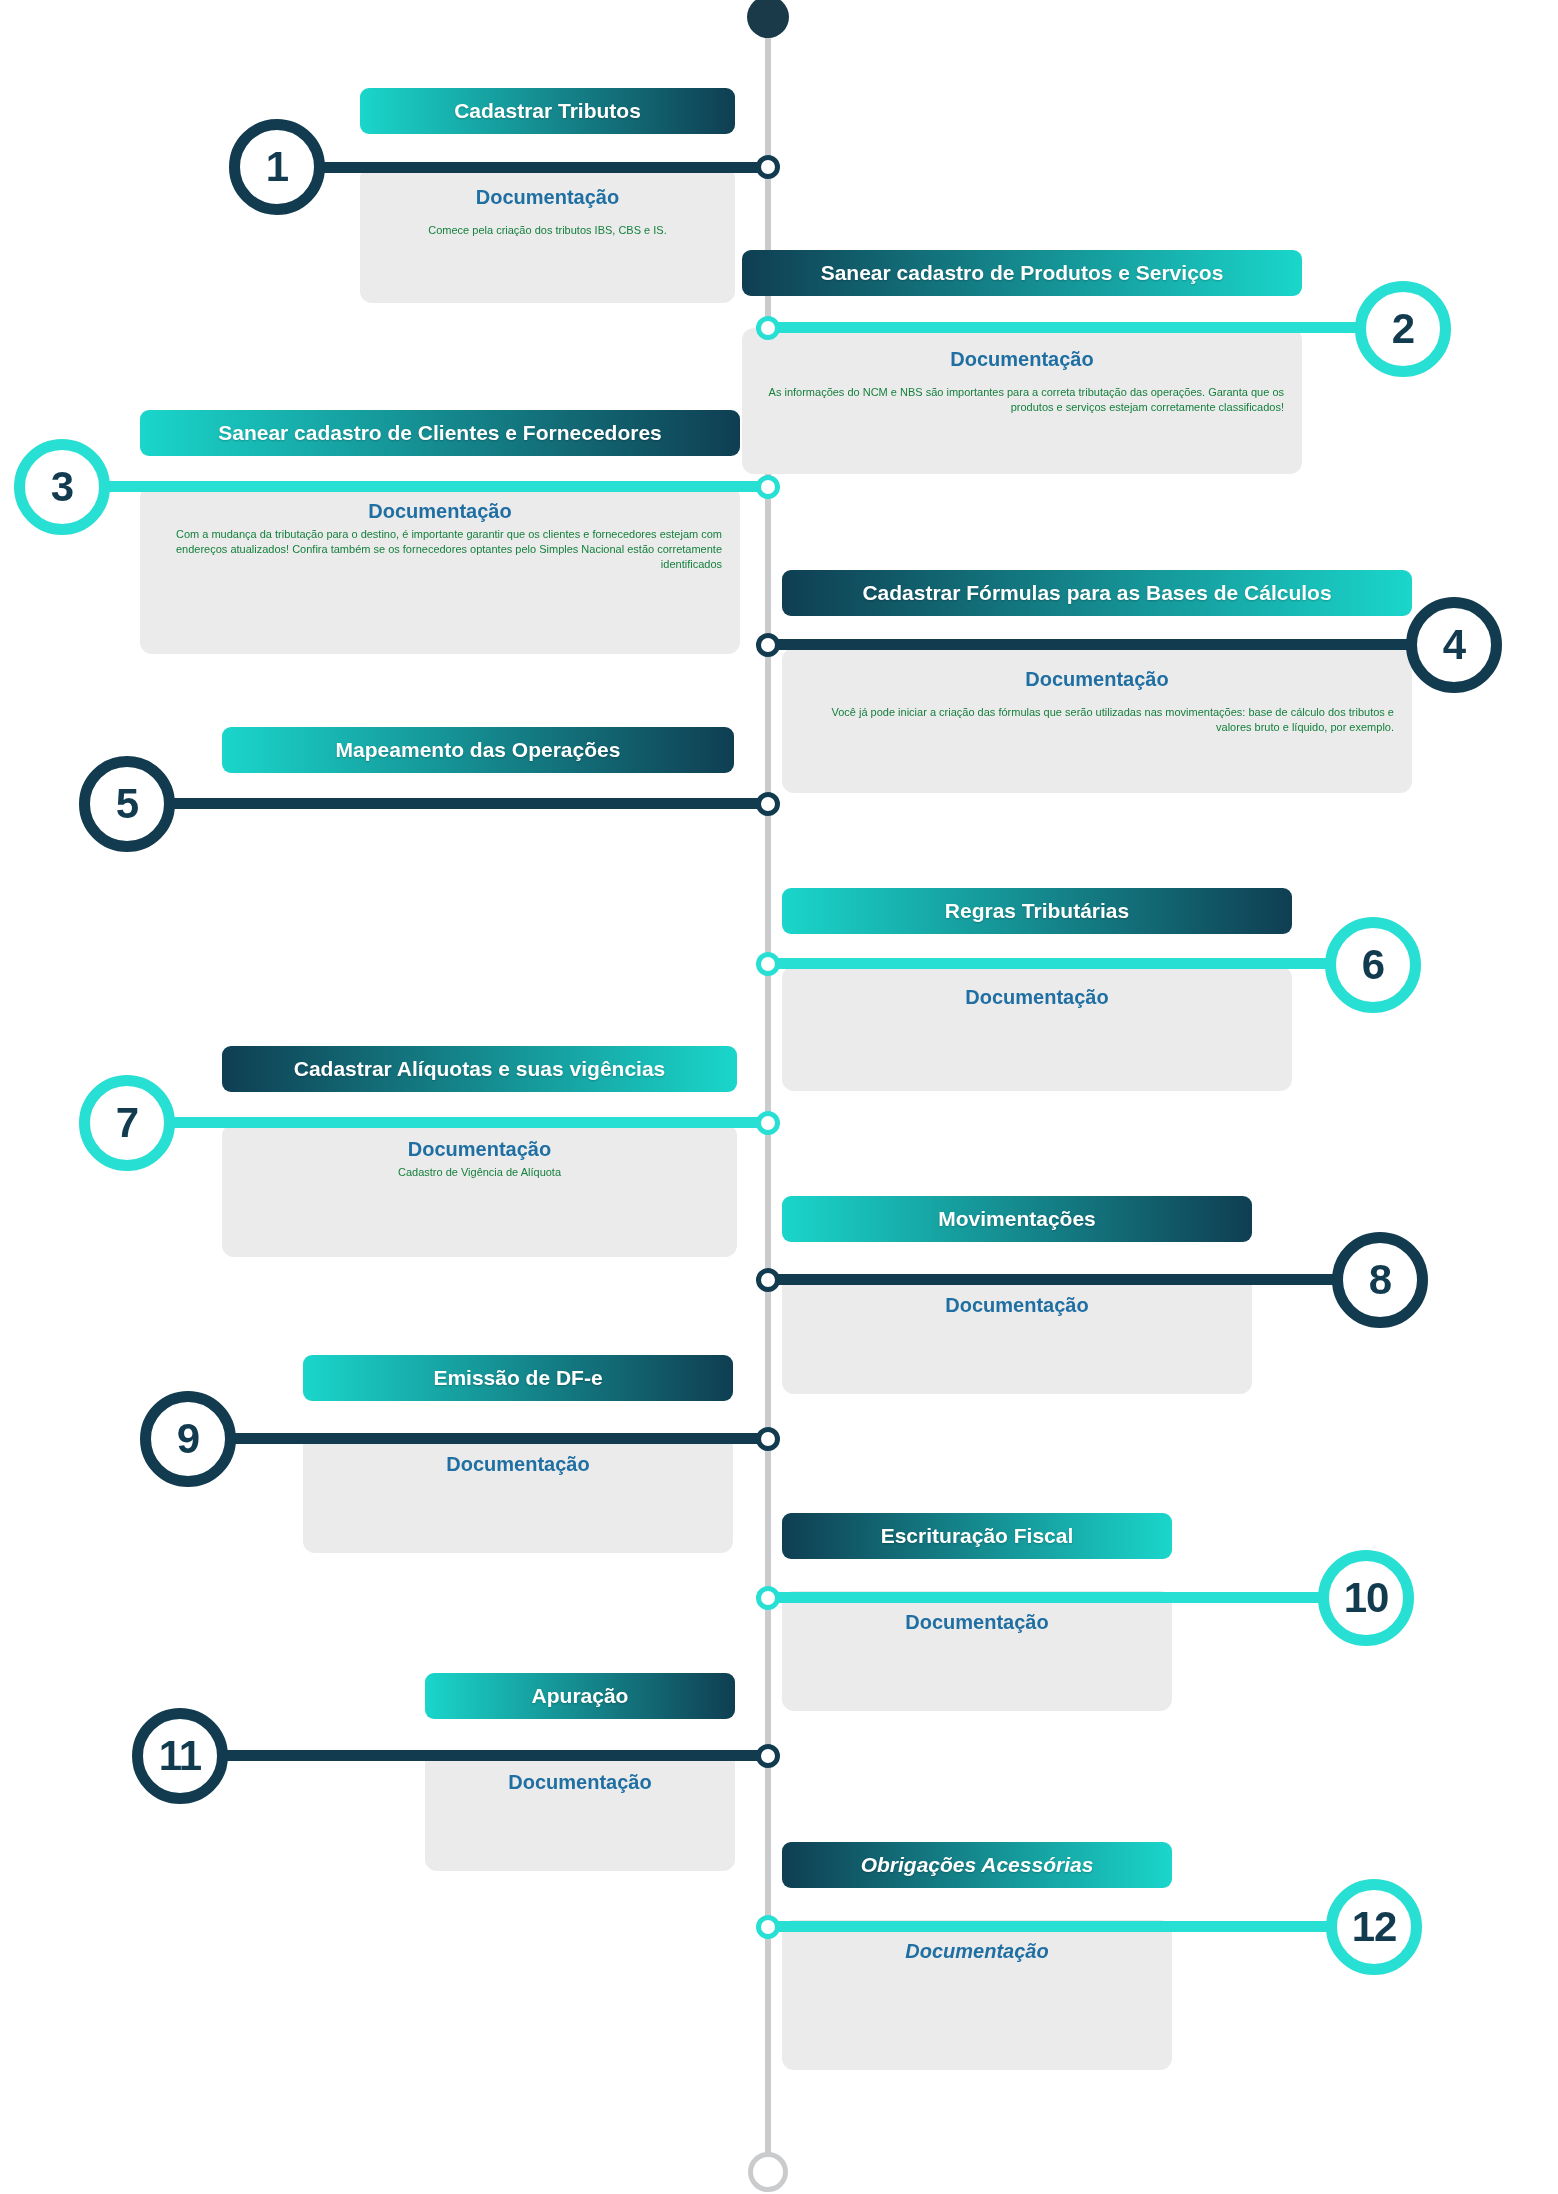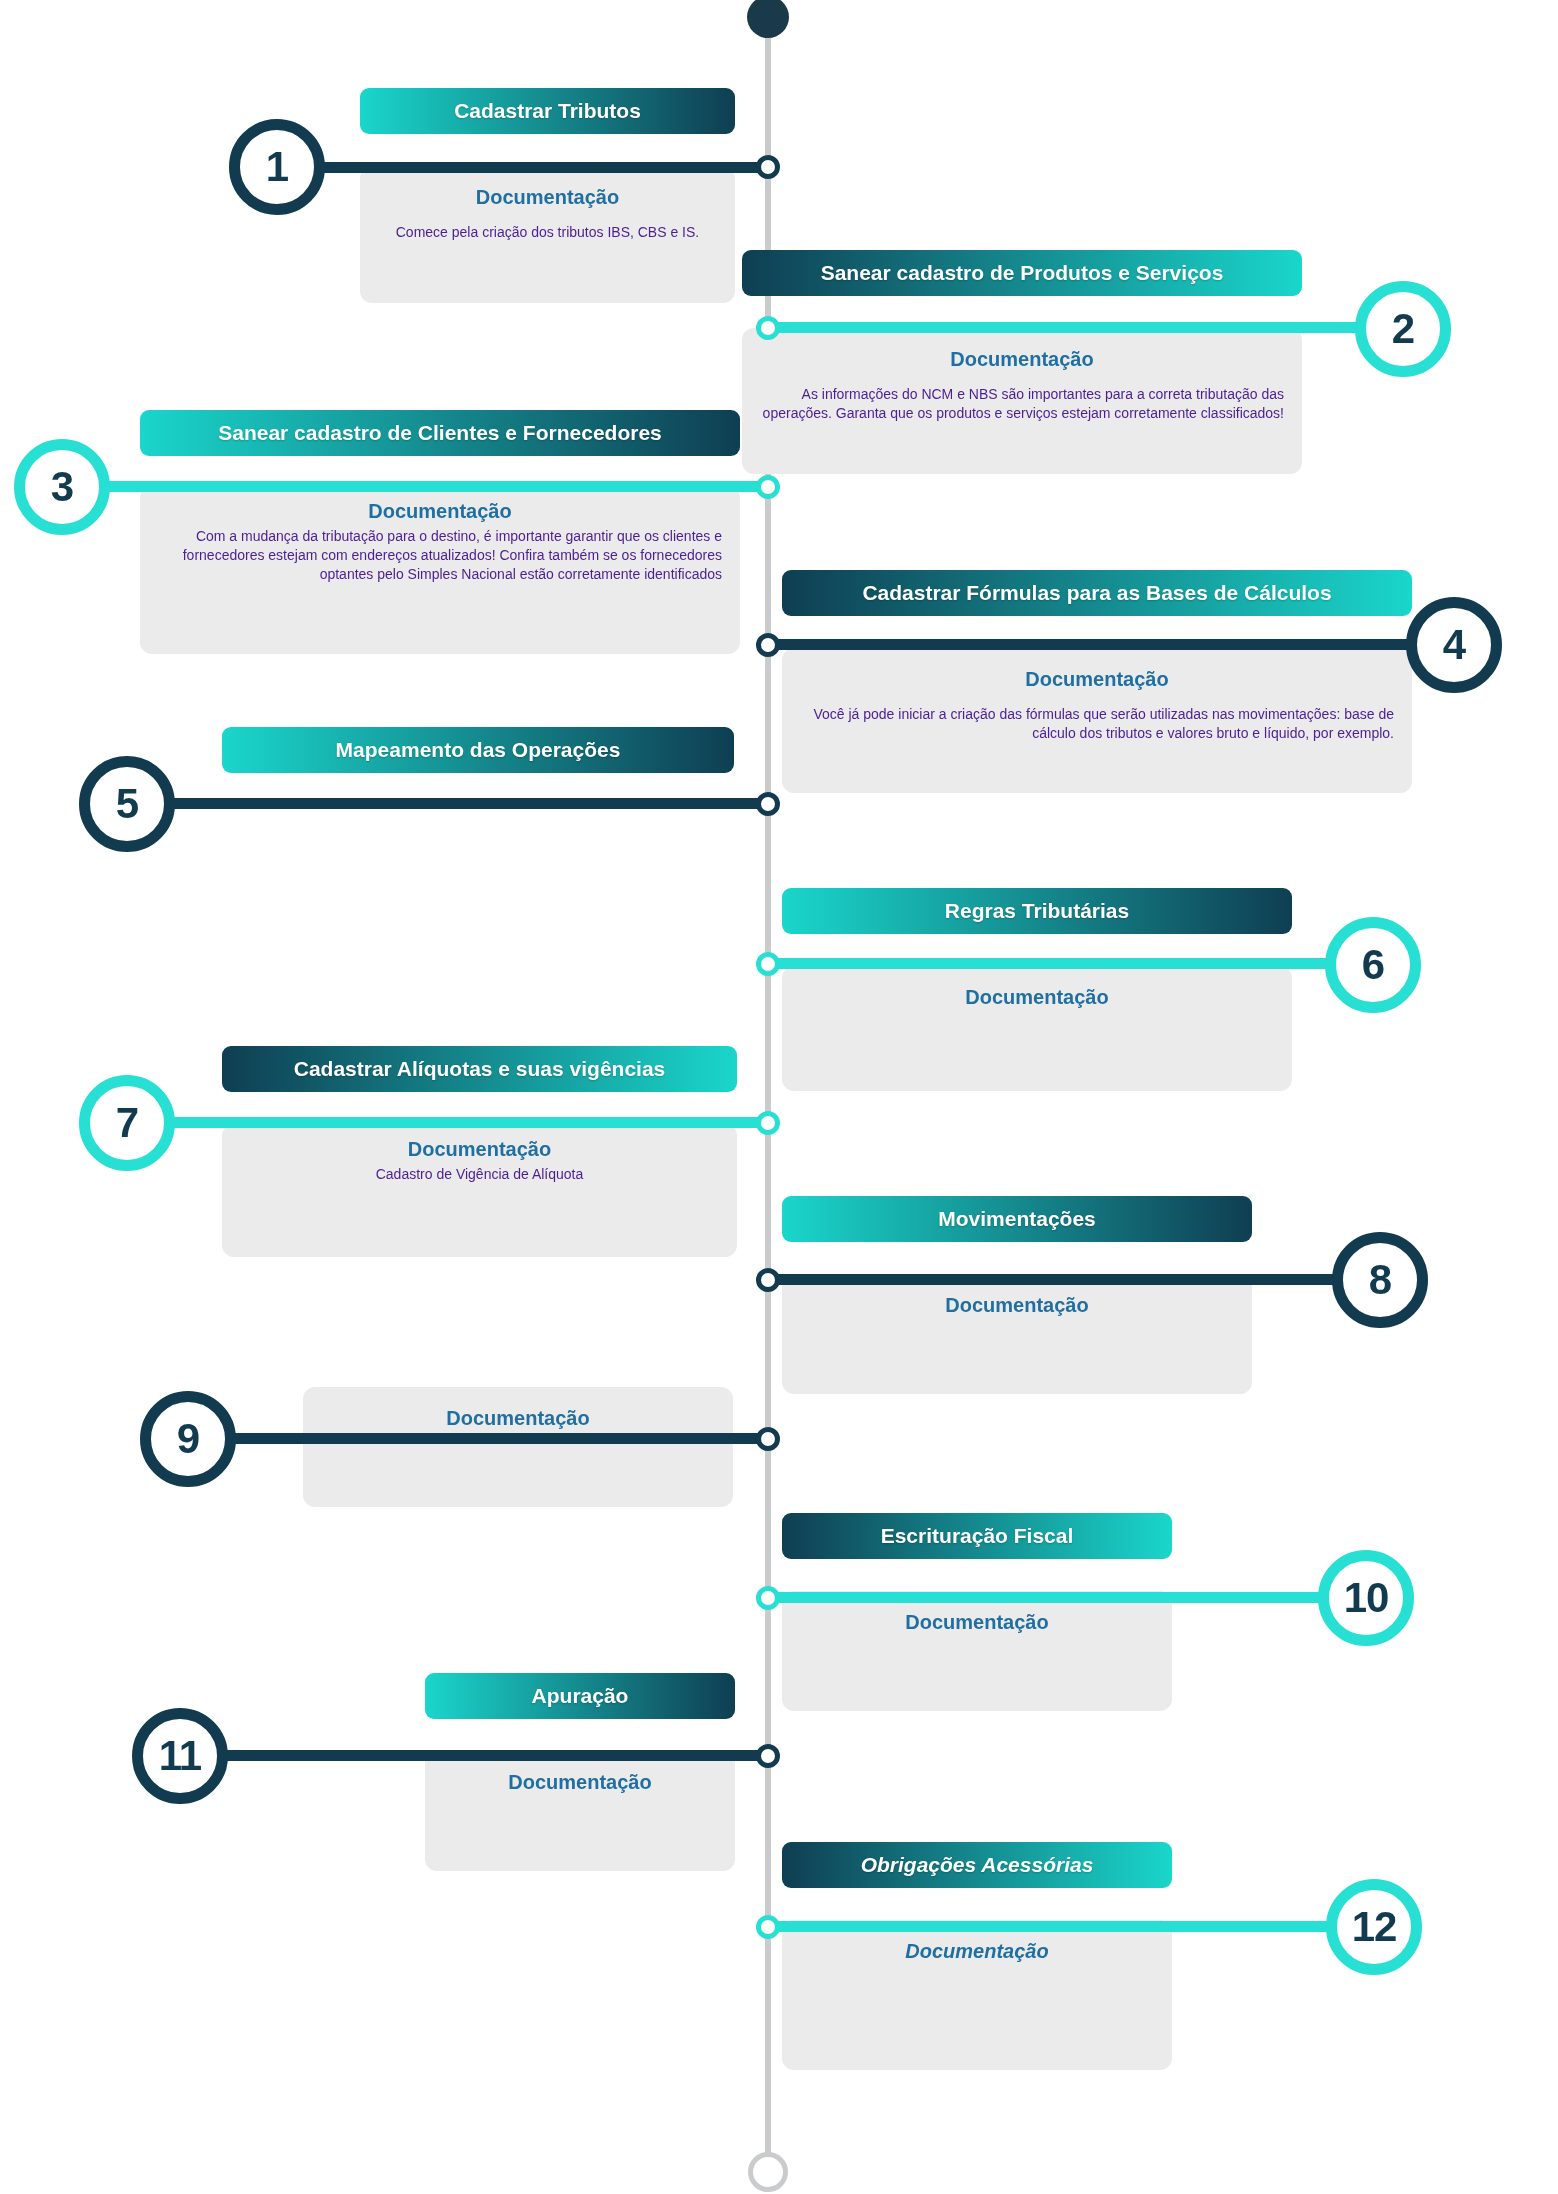--- a/index.html
+++ b/index.html
@@ -109,22 +109,22 @@
     text-align: center;
   }
   .body-heading {
     font-size: 20px;
     font-weight: bold;
     color: #1f6fa3;
     margin-bottom: 14px;
   }
   .body-heading.tip { color: #1a3a52; }
   .body-text {
-    font-size: 14px;
-    color: #4c1d95;
+    font-size: 11px;
+    color: #15803d;
     line-height: 1.42;
   }
   .body-text.tight { line-height: 1.36; text-align: right; }
 </style>
 </head>
 <body>
 
 <div id="timeline">
 
   <div class="spine-line"></div>
@@ -225,20 +225,21 @@
       <div class="body-text"></div>
     </div>
   </div>
   <div class="connector dark" style="left:766px; top:1274px; width:605px;"></div>
   <div class="node-dot dark" style="left:756px; top:1268px;"></div>
   <div class="marker dark" style="left:1332px; top:1232px;">
     <span>8</span>
   </div>
 
   <div class="card" style="left:303px; top:1355px; width:430px;">
+    <div class="card-title grad-lr">Emissão de DF-e</div>
     <div class="card-body" style="margin-top:32px; height:120px;">
       <div class="body-heading">Documentação</div>
       <div class="body-text"></div>
     </div>
   </div>
   <div class="connector dark" style="left:228px; top:1433px; width:542px;"></div>
   <div class="node-dot dark" style="left:756px; top:1427px;"></div>
   <div class="marker dark" style="left:140px; top:1391px;">
     <span>9</span>
   </div>

